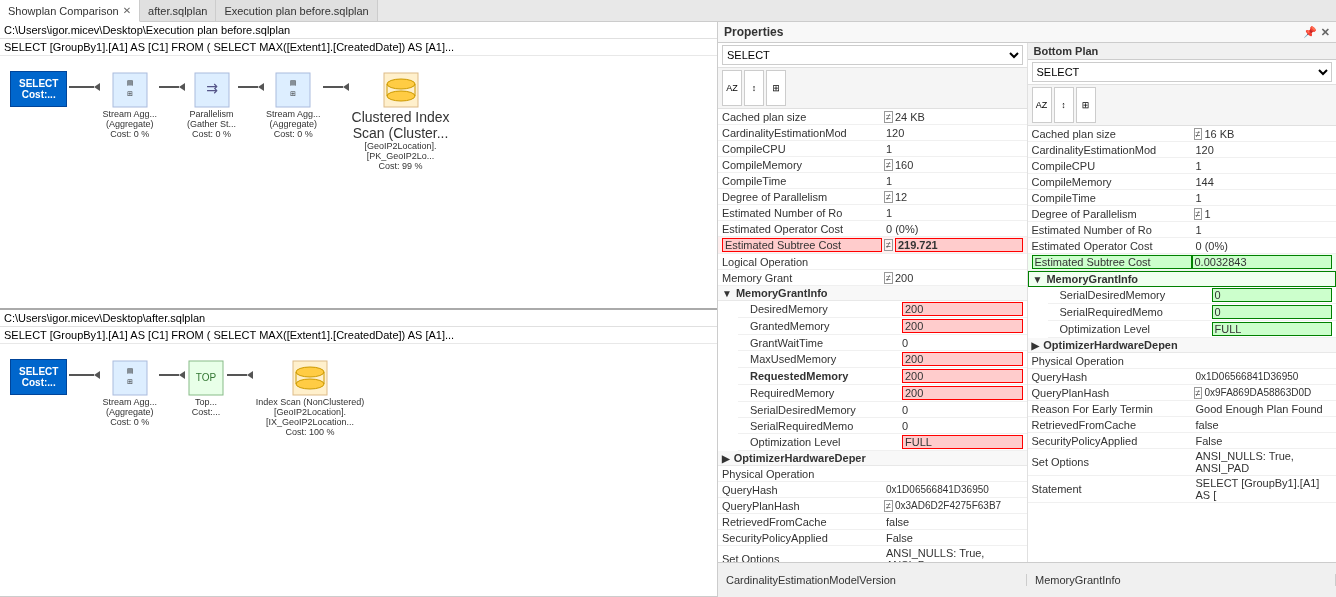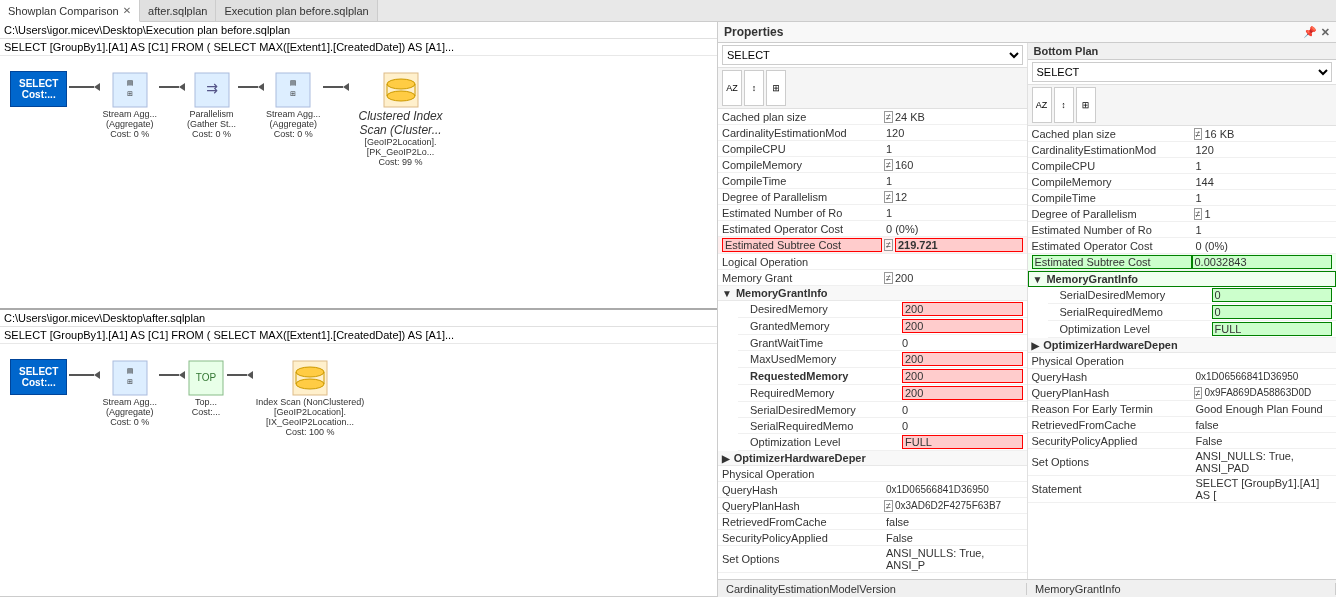--- a/index.html
+++ b/index.html
@@ -48,21 +48,21 @@
     .prop-name { color: #333; flex: 0 0 auto; min-width: 160px; font-size: 11px; }
     .prop-value { color: #333; font-size: 11px; flex: 1; }
     .prop-value.highlighted-red { background: #ffcccc; border: 1px solid red; padding: 0 2px; }
     .prop-value.highlighted-green { background: #ccffcc; border: 1px solid green; padding: 0 2px; }
     .prop-group-header { display: flex; align-items: center; padding: 1px 4px; font-size: 11px; font-weight: bold; color: #333; cursor: pointer; background: #f8f8f8; border-bottom: 1px solid #e8e8e8; }
     .expand-icon { margin-right: 4px; font-size: 10px; }
     
     .prop-indent { padding-left: 20px; }
     
     
-    .status-bar { display: flex; border-top: 1px solid #ccc; background: #f0f0f0; height: 18px; align-items: center; }
+    .status-bar { display: flex; border-top: 1px solid #ccc; background: #f0f0f0; height: 35px; align-items: center; }
     .status-item { padding: 0 8px; border-right: 1px solid #ccc; font-size: 11px; color: #333; flex: 1; overflow: hidden; white-space: nowrap; }
     
     
     .props-split { display: flex; flex: 1; overflow: hidden; }
     
     .prop-ne-indicator { display: inline-block; margin: 0 2px; font-size: 9px; border: 1px solid #999; padding: 0 1px; color: #555; }
   </style>
 </head>
 <body>
 
@@ -147,21 +147,21 @@
             </div>
 
             <div class="node" style="display: flex; flex-direction: column; align-items: center;">
               <svg width="38" height="38" viewBox="0 0 38 38">
                 <rect x="2" y="2" width="34" height="34" fill="#fff0cc" stroke="#ddbb88" stroke-width="1"></rect>
                 <ellipse cx="19" cy="13" rx="14" ry="5" fill="#ffcc44" stroke="#cc9900" stroke-width="1"></ellipse>
                 <ellipse cx="19" cy="25" rx="14" ry="5" fill="#ffcc44" stroke="#cc9900" stroke-width="1"></ellipse>
                 <line x1="5" y1="13" x2="5" y2="25" stroke="#cc9900" stroke-width="1"></line>
                 <line x1="33" y1="13" x2="33" y2="25" stroke="#cc9900" stroke-width="1"></line>
               </svg>
-              <div style="font-size: 12px; text-align: center; color: #333; max-width: 100px; font-style: italic;">Clustered Index Scan (Cluster...</div>
+              <div style="font-size: 14px; text-align: center; color: #333; max-width: 100px;">Clustered Index Scan (Cluster...</div>
               <div style="font-size: 9px; text-align: center; color: #333; max-width: 100px;">[GeoIP2Location].[PK_GeoIP2Lo...</div>
               <div style="font-size: 9px; text-align: center; color: #333;">Cost: 99 %</div>
             </div>
           </div>
         </div>
       </div>
 
       <div class="plan-section" style="flex: 1;">
         <div class="plan-path" style="padding: 2px 4px; font-size: 11px; border-bottom: 1px solid #e0e0e0;">C:\Users\igor.micev\Desktop\after.sqlplan</div>
         <div class="plan-query">SELECT [GroupBy1].[A1] AS [C1] FROM ( SELECT MAX([Extent1].[CreatedDate]) AS [A1]...</div>

